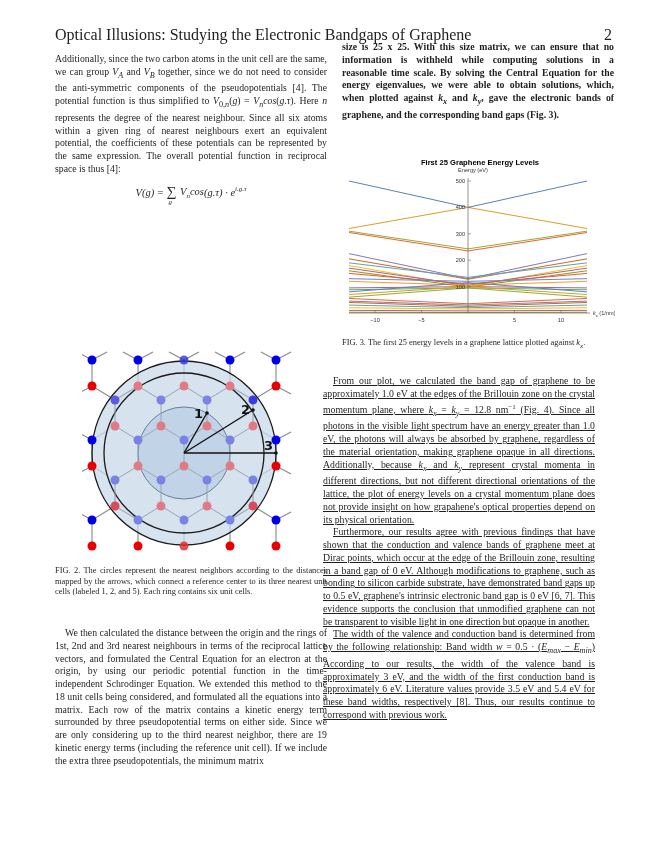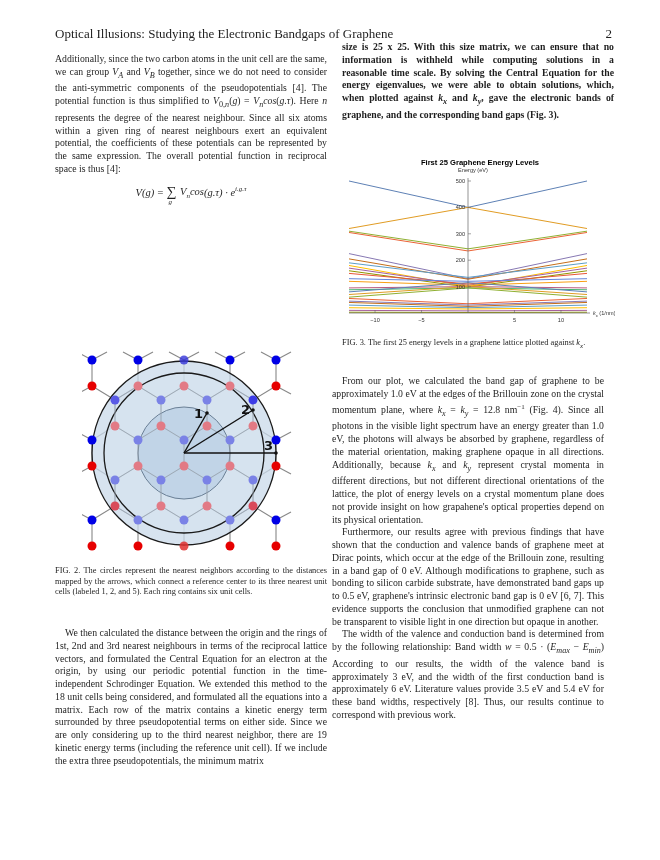--- a/index.html
+++ b/index.html
@@ -1,32 +1,32 @@
 <!DOCTYPE html>
 <html><head>
 <meta charset="utf-8">
 <style>
   html, body { margin:0; padding:0; background:#ffffff; }
   body { width:660px; height:860px; position:relative; overflow:hidden;
          font-family:"Liberation Serif","DejaVu Serif",serif; color:#1e1e1e; }
-  .hdr { position:absolute; top:26px; left:55px; width:557px; font-size:13px; }
+  .hdr { position:absolute; top:26px; left:55px; width:557px; font-size:16px; }
   .hdr .pn { position:absolute; right:0; top:0; }
   .col { position:absolute; width:272px; font-size:9.75px; line-height:12.75px; text-align:justify; hyphens:auto; }
   .col p { margin:0; }
   .ind { text-indent:10px; }
   .eq { text-align:center; margin:6px 0 7px 0; font-style:italic; font-size:10.5px; }
   .eq sup { font-size:7px; }
   .eq sub { font-size:7px; }
   .cap { font-size:8.4px; line-height:10.6px; text-align:justify; }
   #left1 { left:55px; top:53px; }
   #left2 { left:55px; top:566px; }
   #left3 { left:55px; top:627px; }
   #right1 { left:342px; top:41px;font-weight:bold; }
   #right2 { left:342px; top:338px; }
-  #right3 { left:332px; top:375px; }
+  #right3 { left:323px; top:375px;text-decoration:underline; }
   #fig2 { position:absolute; left:82px; top:350px; width:215px; height:210px; }
   #fig3 { position:absolute; left:345px; top:155px; width:270px; height:170px; }
   .chart-title { font-family:"Liberation Sans","DejaVu Sans",sans-serif; font-weight:bold; font-size:7.6px; }
   .ax { font-family:"Liberation Sans","DejaVu Sans",sans-serif; font-size:5.6px; fill:#333; }
 </style>
 </head>
 <body>
 
 <div class="hdr">
   <span>Optical Illusions: Studying the Electronic Bandgaps of Graphene</span>

